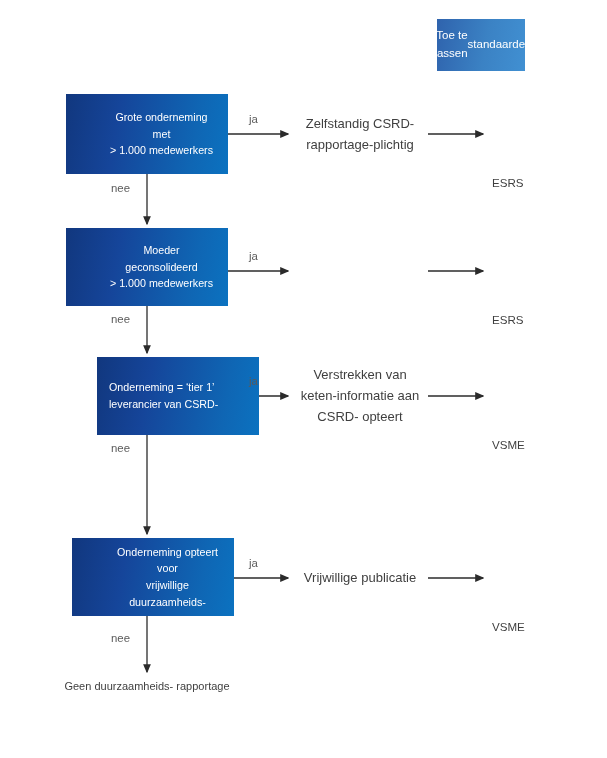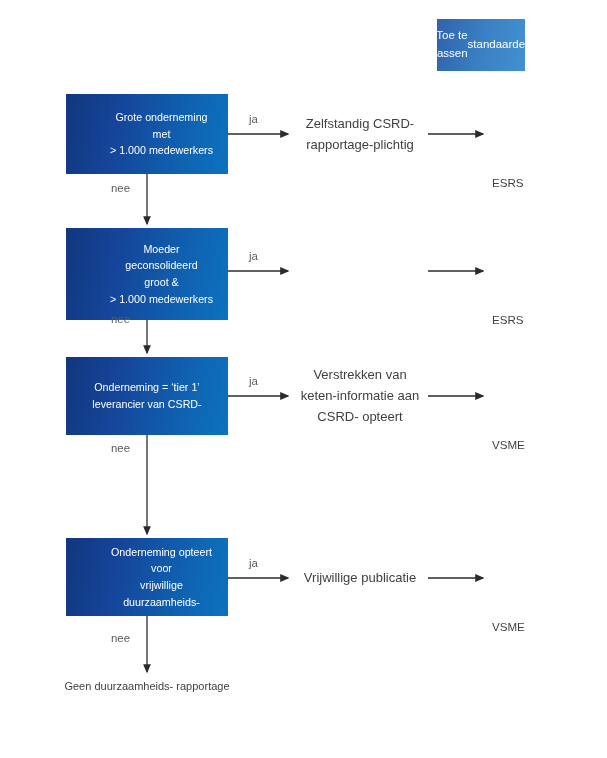--- a/index.html
+++ b/index.html
@@ -52,26 +52,26 @@
     font-size: 10.7px;
     line-height: 1.55;
     box-sizing: border-box;
     display: flex;
     flex-direction: column;
     justify-content: center;
     padding: 6px 12px;
   }
   .decision-box .line { display: block; }
   .box-center { text-align: center; padding-left: 41px; }
-  .box-left { text-align: center; }
+  .box-left { text-align: left; margin-left: 31px; }
 
   #box1 { top: 94px;  height: 80px; }
-  #box2 { top: 228px; height: 92px; align-items: center; }
+  #box2 { top: 228px; height: 78px; align-items: center; }
   #box3 { top: 357px; height: 78px; }
-  #box4 { top: 538px; height: 78px; }
+  #box4 { top: 538px; height: 78px; margin-left: 6px; }
 
   
   .outcome-text {
     position: absolute;
     left: 298px;
     width: 124px;
     font-size: 13px;
     line-height: 1.62;
     color: #3f3f3f;
     text-align: center;
@@ -175,21 +175,20 @@
     <span class="line">standaarden</span>
   </div>
 
   <div class="decision-box box-center" id="box1">
     <span class="line">Grote onderneming met</span>
     <span class="line">&gt; 1.000 medewerkers</span>
   </div>
 
   <div class="decision-box box-center" id="box2">
     <span class="line">Moeder geconsolideerd</span>
-    <span class="line">groot &amp;</span>
     <span class="line">&gt; 1.000 medewerkers</span>
   </div>
 
   <div class="decision-box box-left" id="box3">
     <span class="line">Onderneming = ‘tier 1’</span>
     <span class="line">leverancier van CSRD-</span>
   </div>
 
   <div class="decision-box box-center" id="box4">
     <span class="line">Onderneming opteert voor</span>

